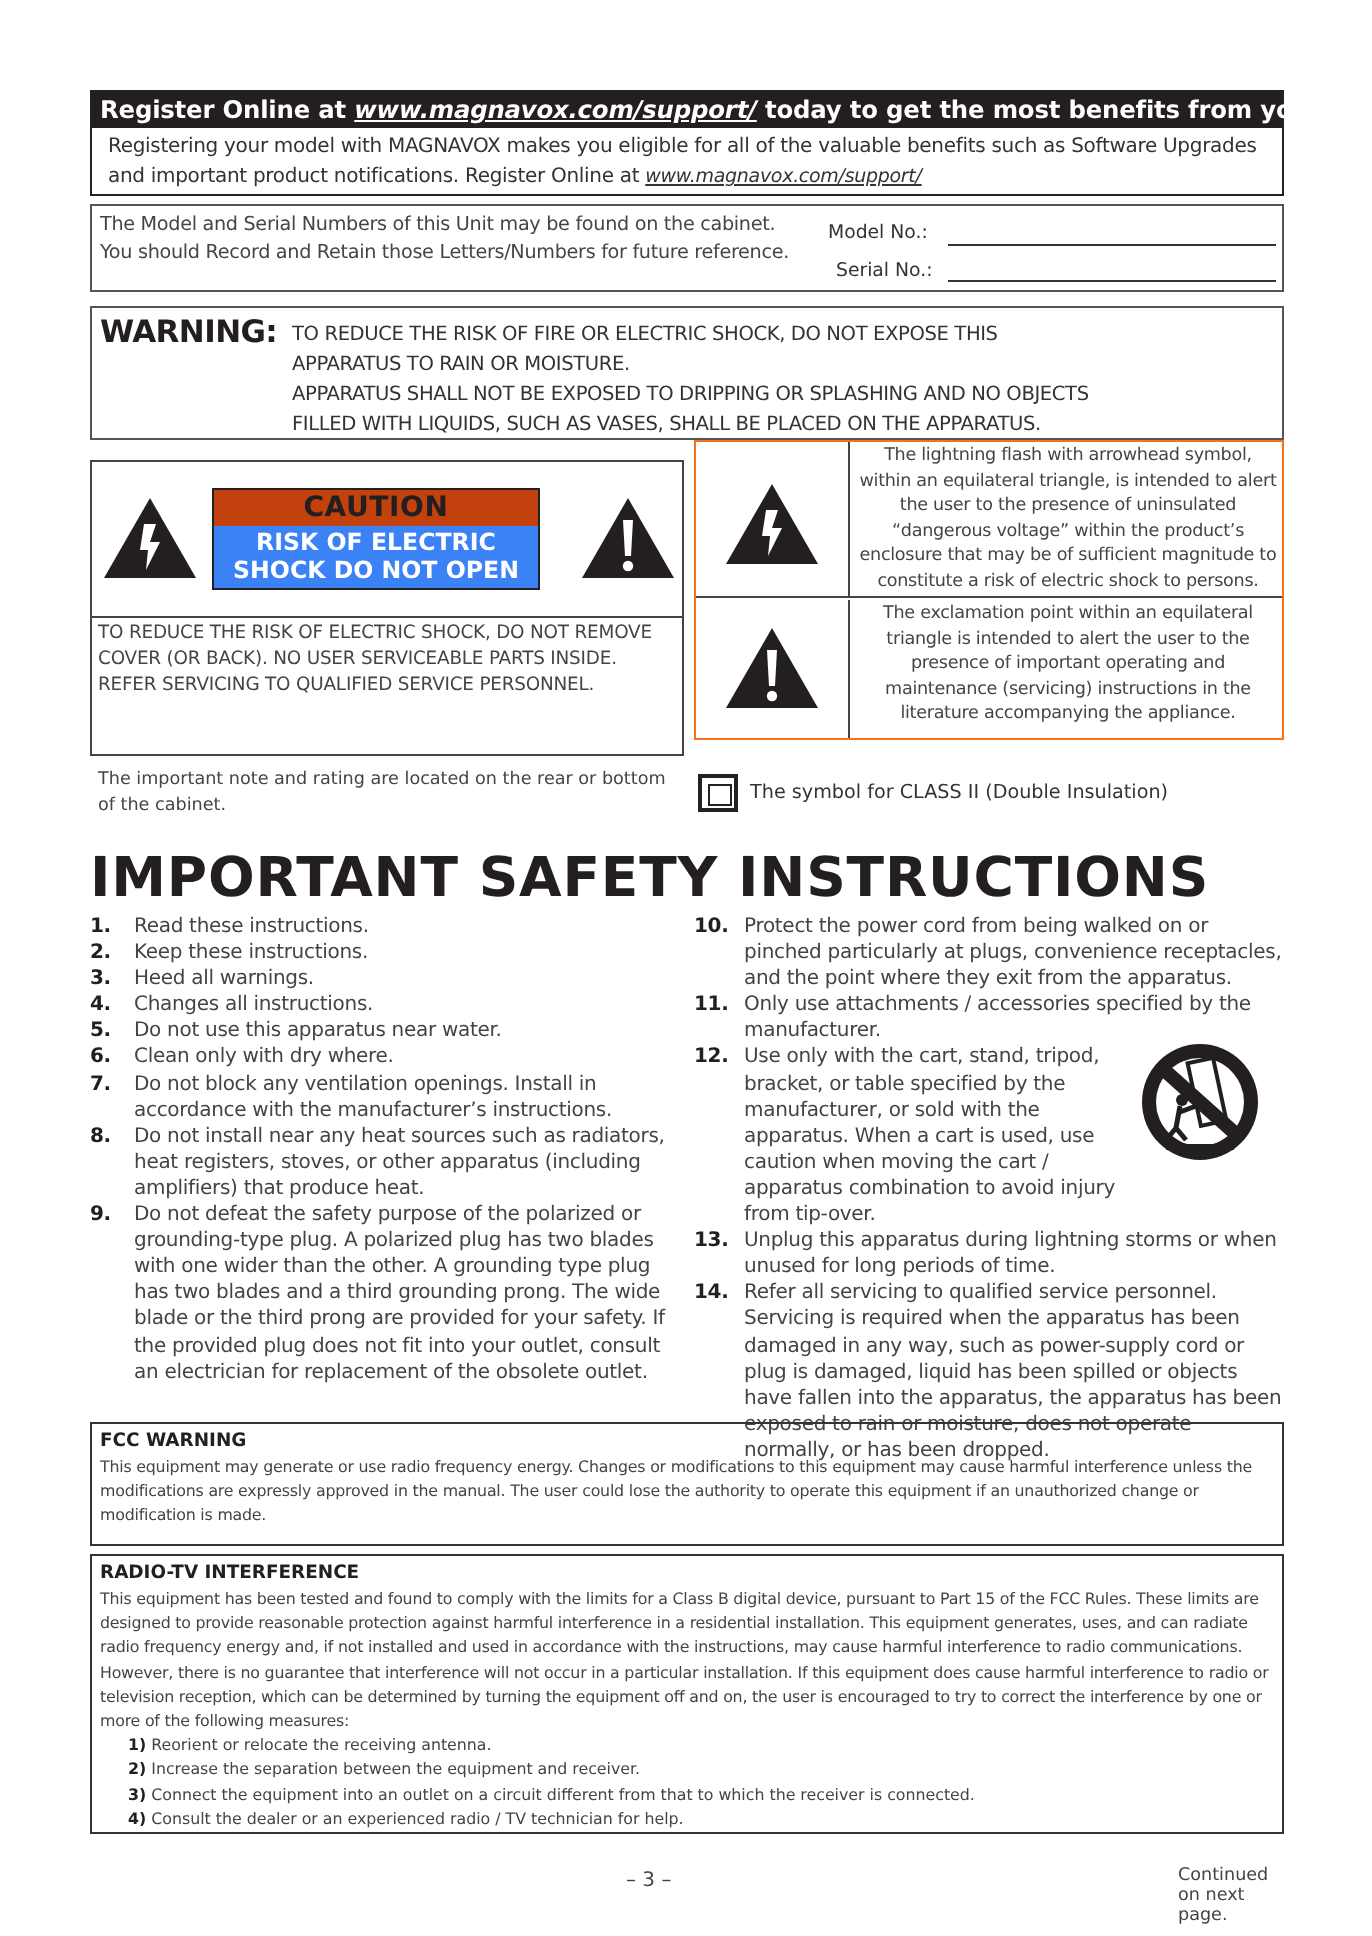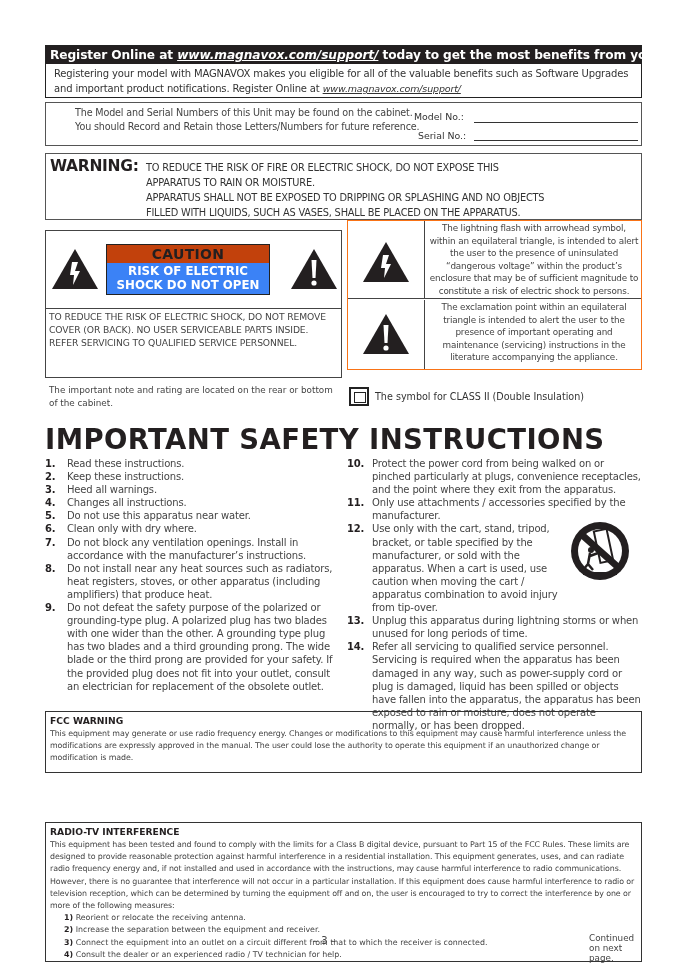--- a/index.html
+++ b/index.html
@@ -9,21 +9,21 @@
 
   
   .register { position: absolute; left: 0; top: 0; width: 597px; height: 53px; border: 1px solid #222; }
   .register-head { background: #231f20; color: #fff; font-weight: bold; font-size: 12.2px; height: 18px; line-height: 18px; padding-left: 4px; white-space: nowrap; letter-spacing: -0.1px; }
   .register-head .link { text-decoration: underline; font-style: italic; }
   .register-body { font-size: 10px; line-height: 15px; padding: 2px 8px 0 8px; color: #333; letter-spacing: -0.15px; }
   .register-body .link { font-style: italic; text-decoration: underline; font-size: 9.5px; }
 
   
   .modelbox { position: absolute; left: 0; top: 57px; width: 597px; height: 44px; border: 1px solid #555; }
-  .modelbox .text { position: absolute; left: 4px; top: 3px; font-size: 9.6px; line-height: 14px; color: #444; letter-spacing: -0.15px; margin-left: 25px; }
+  .modelbox .text { position: absolute; left: 4px; top: 3px; font-size: 9.6px; line-height: 14px; color: #444; letter-spacing: -0.15px; }
   .modelbox .lbl { position: absolute; font-size: 9.4px; color: #333; }
   .modelbox .line { position: absolute; border-bottom: 1px solid #333; }
 
   
   .warning { position: absolute; left: 0; top: 108px; width: 597px; height: 67px; border: 1px solid #555; }
   .warning .title { position: absolute; left: 4px; top: 3px; font-weight: bold; font-size: 15.5px; color: #231f20; letter-spacing: -0.3px; }
   .warning .lines { position: absolute; left: 100px; top: 6px; font-size: 9.8px; line-height: 15px; color: #333; letter-spacing: -0.2px; }
 
   
   .caution-box { position: absolute; left: 0; top: 185px; width: 297px; height: 148px; border: 1px solid #444; }
@@ -55,21 +55,21 @@
   .inst-col .item .num { position: absolute; left: 0; top: 0; font-weight: bold; color: #231f20; }
   .col-left { left: 0; top: 412px; width: 295px; }
   .col-right { left: 302px; top: 412px; width: 297px; }
   .col-right .item { padding-left: 25px; }
   .cart-icon { position: absolute; left: 524px; top: 475px; width: 62px; height: 62px; }
 
   
   .fcc { position: absolute; left: 0; top: 666px; width: 597px; height: 62px; border: 1px solid #333; padding: 2px 4px; }
   .fcc .title, .rtv .title { font-weight: bold; font-size: 9.2px; color: #231f20; line-height: 14px; }
   .fcc .body, .rtv .body { font-size: 7.9px; line-height: 12.2px; color: #444; letter-spacing: -0.1px; }
-  .rtv { position: absolute; left: 0; top: 732px; width: 597px; height: 140px; border: 1px solid #333; padding: 2px 4px; margin-top: 45px; }
+  .rtv { position: absolute; left: 0; top: 732px; width: 597px; height: 140px; border: 1px solid #333; padding: 2px 4px; }
   .rtv .measure { font-size: 7.9px; line-height: 12.2px; color: #444; padding-left: 14px; }
   .rtv .measure b { color: #231f20; }
 
   .page-num { position: absolute; left: 268px; top: 890px; font-size: 10px; color: #444; }
   .continued { position: absolute; left: 497px; top: 888px; font-size: 8.8px; color: #444; margin-left: 47px; }
 </style>
 </head>
 <body>
 
 <div class="page">

